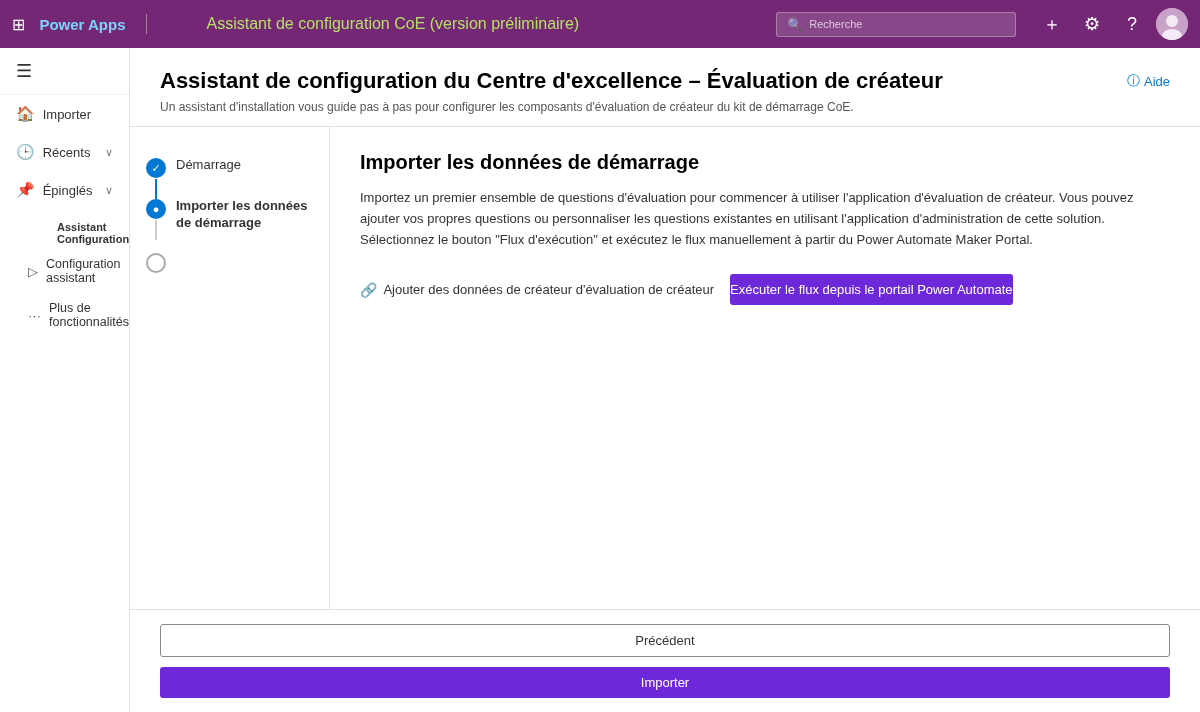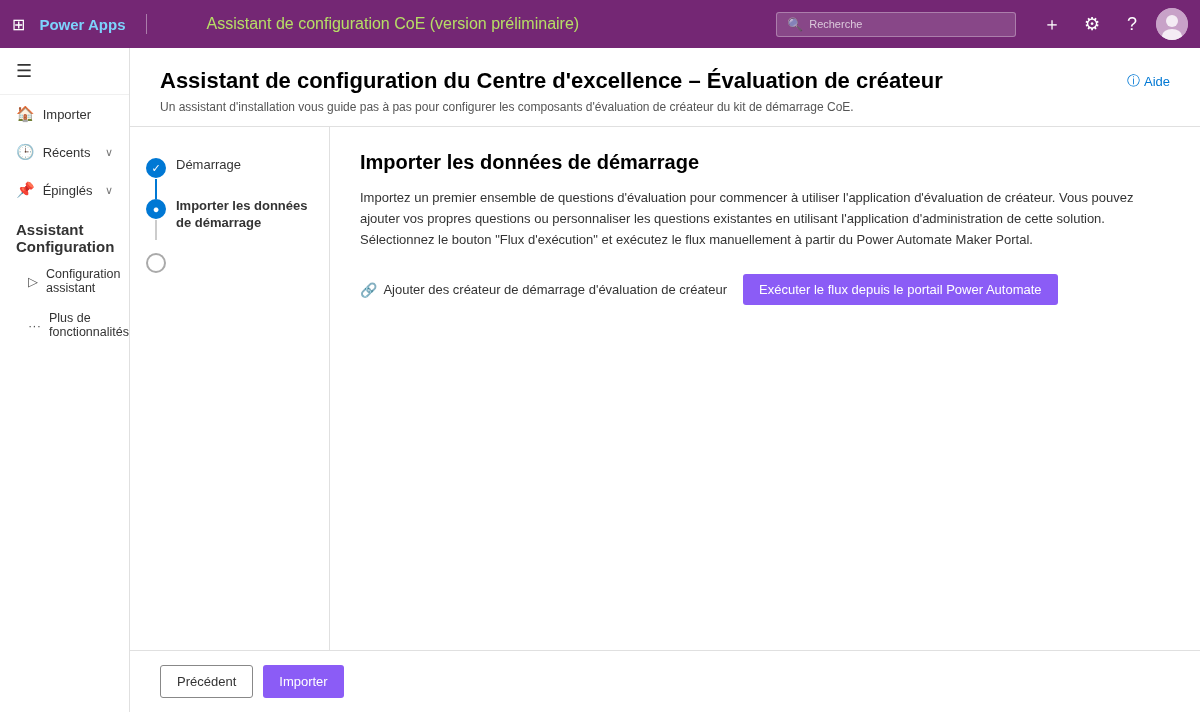--- a/index.html
+++ b/index.html
@@ -65,24 +65,25 @@
       gap: 8px;
       cursor: pointer;
       color: #333;
       font-size: 13px;
       border-radius: 0;
     }
     .sidebar-item .icon { font-size: 15px; color: #555; }
     .sidebar-item .chevron { margin-left: auto; font-size: 11px; color: #777; }
     .sidebar-section-label {
       padding: 12px 16px 4px 16px;
-      font-size: 15px;
+      font-size: 11px;
       font-weight: 600;
       color: #333;
       text-transform: none;
+      margin-left: 41px;
     }
     .sidebar-sub-item {
       display: flex;
       align-items: center;
       padding: 8px 16px 8px 28px;
       gap: 8px;
       cursor: pointer;
       color: #333;
       font-size: 12.5px;
     }
@@ -206,24 +207,24 @@
     }
     .action-label {
       display: flex;
       align-items: center;
       gap: 6px;
       font-size: 13px;
       color: #333;
     }
     .action-label .link-icon { color: #0078d4; font-size: 14px; }
     .btn-primary {
-      background: #8b5cf6;
+      background: #6d28d9;
       color: white;
       border: none;
-      padding: 8px 16px;
+      padding: 8px 0;
       font-size: 13px;
       border-radius: 3px;
       cursor: pointer;
       font-family: inherit;
     }
     .btn-secondary {
       background: white;
       color: #333;
       border: 1px solid #888;
       padding: 8px 16px;
@@ -234,20 +235,21 @@
     }
 
     
     .wizard-footer {
       padding: 14px 30px;
       border-top: 1px solid #e0e0e0;
       display: flex;
       gap: 10px;
       background: white;
       flex-shrink: 0;
+      flex-direction: column;
     }
   </style>
 </head>
 <body>
 
 <nav class="topnav">
   <span class="topnav-grid-icon">⊞</span>
   <span class="topnav-logo">Power Apps</span>
   <div class="topnav-divider"></div>
   <span class="topnav-breadcrumb">Assistant de configuration CoE (version préliminaire)</span>
@@ -329,21 +331,21 @@
           <div class="step-circle inactive"></div>
         </div>
       </div>
 
       <div class="wizard-content">
         <div class="wizard-section-title">Importer les données de démarrage</div>
         <div class="wizard-description">Importez un premier ensemble de questions d'évaluation pour commencer à utiliser l'application d'évaluation de créateur. Vous pouvez ajouter vos propres questions ou personnaliser les questions existantes en utilisant l'application d'administration de cette solution. Sélectionnez le bouton "Flux d'exécution" et exécutez le flux manuellement à partir du Power Automate Maker Portal.</div>
         <div class="wizard-action-row">
           <div class="action-label">
             <span class="link-icon">🔗</span>
-            <span>Ajouter des créateur de démarrage d'évaluation de créateur</span>
+            <span>Ajouter des données de créateur d'évaluation de créateur</span>
           </div>
           <button class="btn-primary">Exécuter le flux depuis le portail Power Automate</button>
         </div>
       </div>
     </div>
 
     <div class="wizard-footer">
       <button class="btn-secondary">Précédent</button>
       <button class="btn-primary">Importer</button>
     </div>

